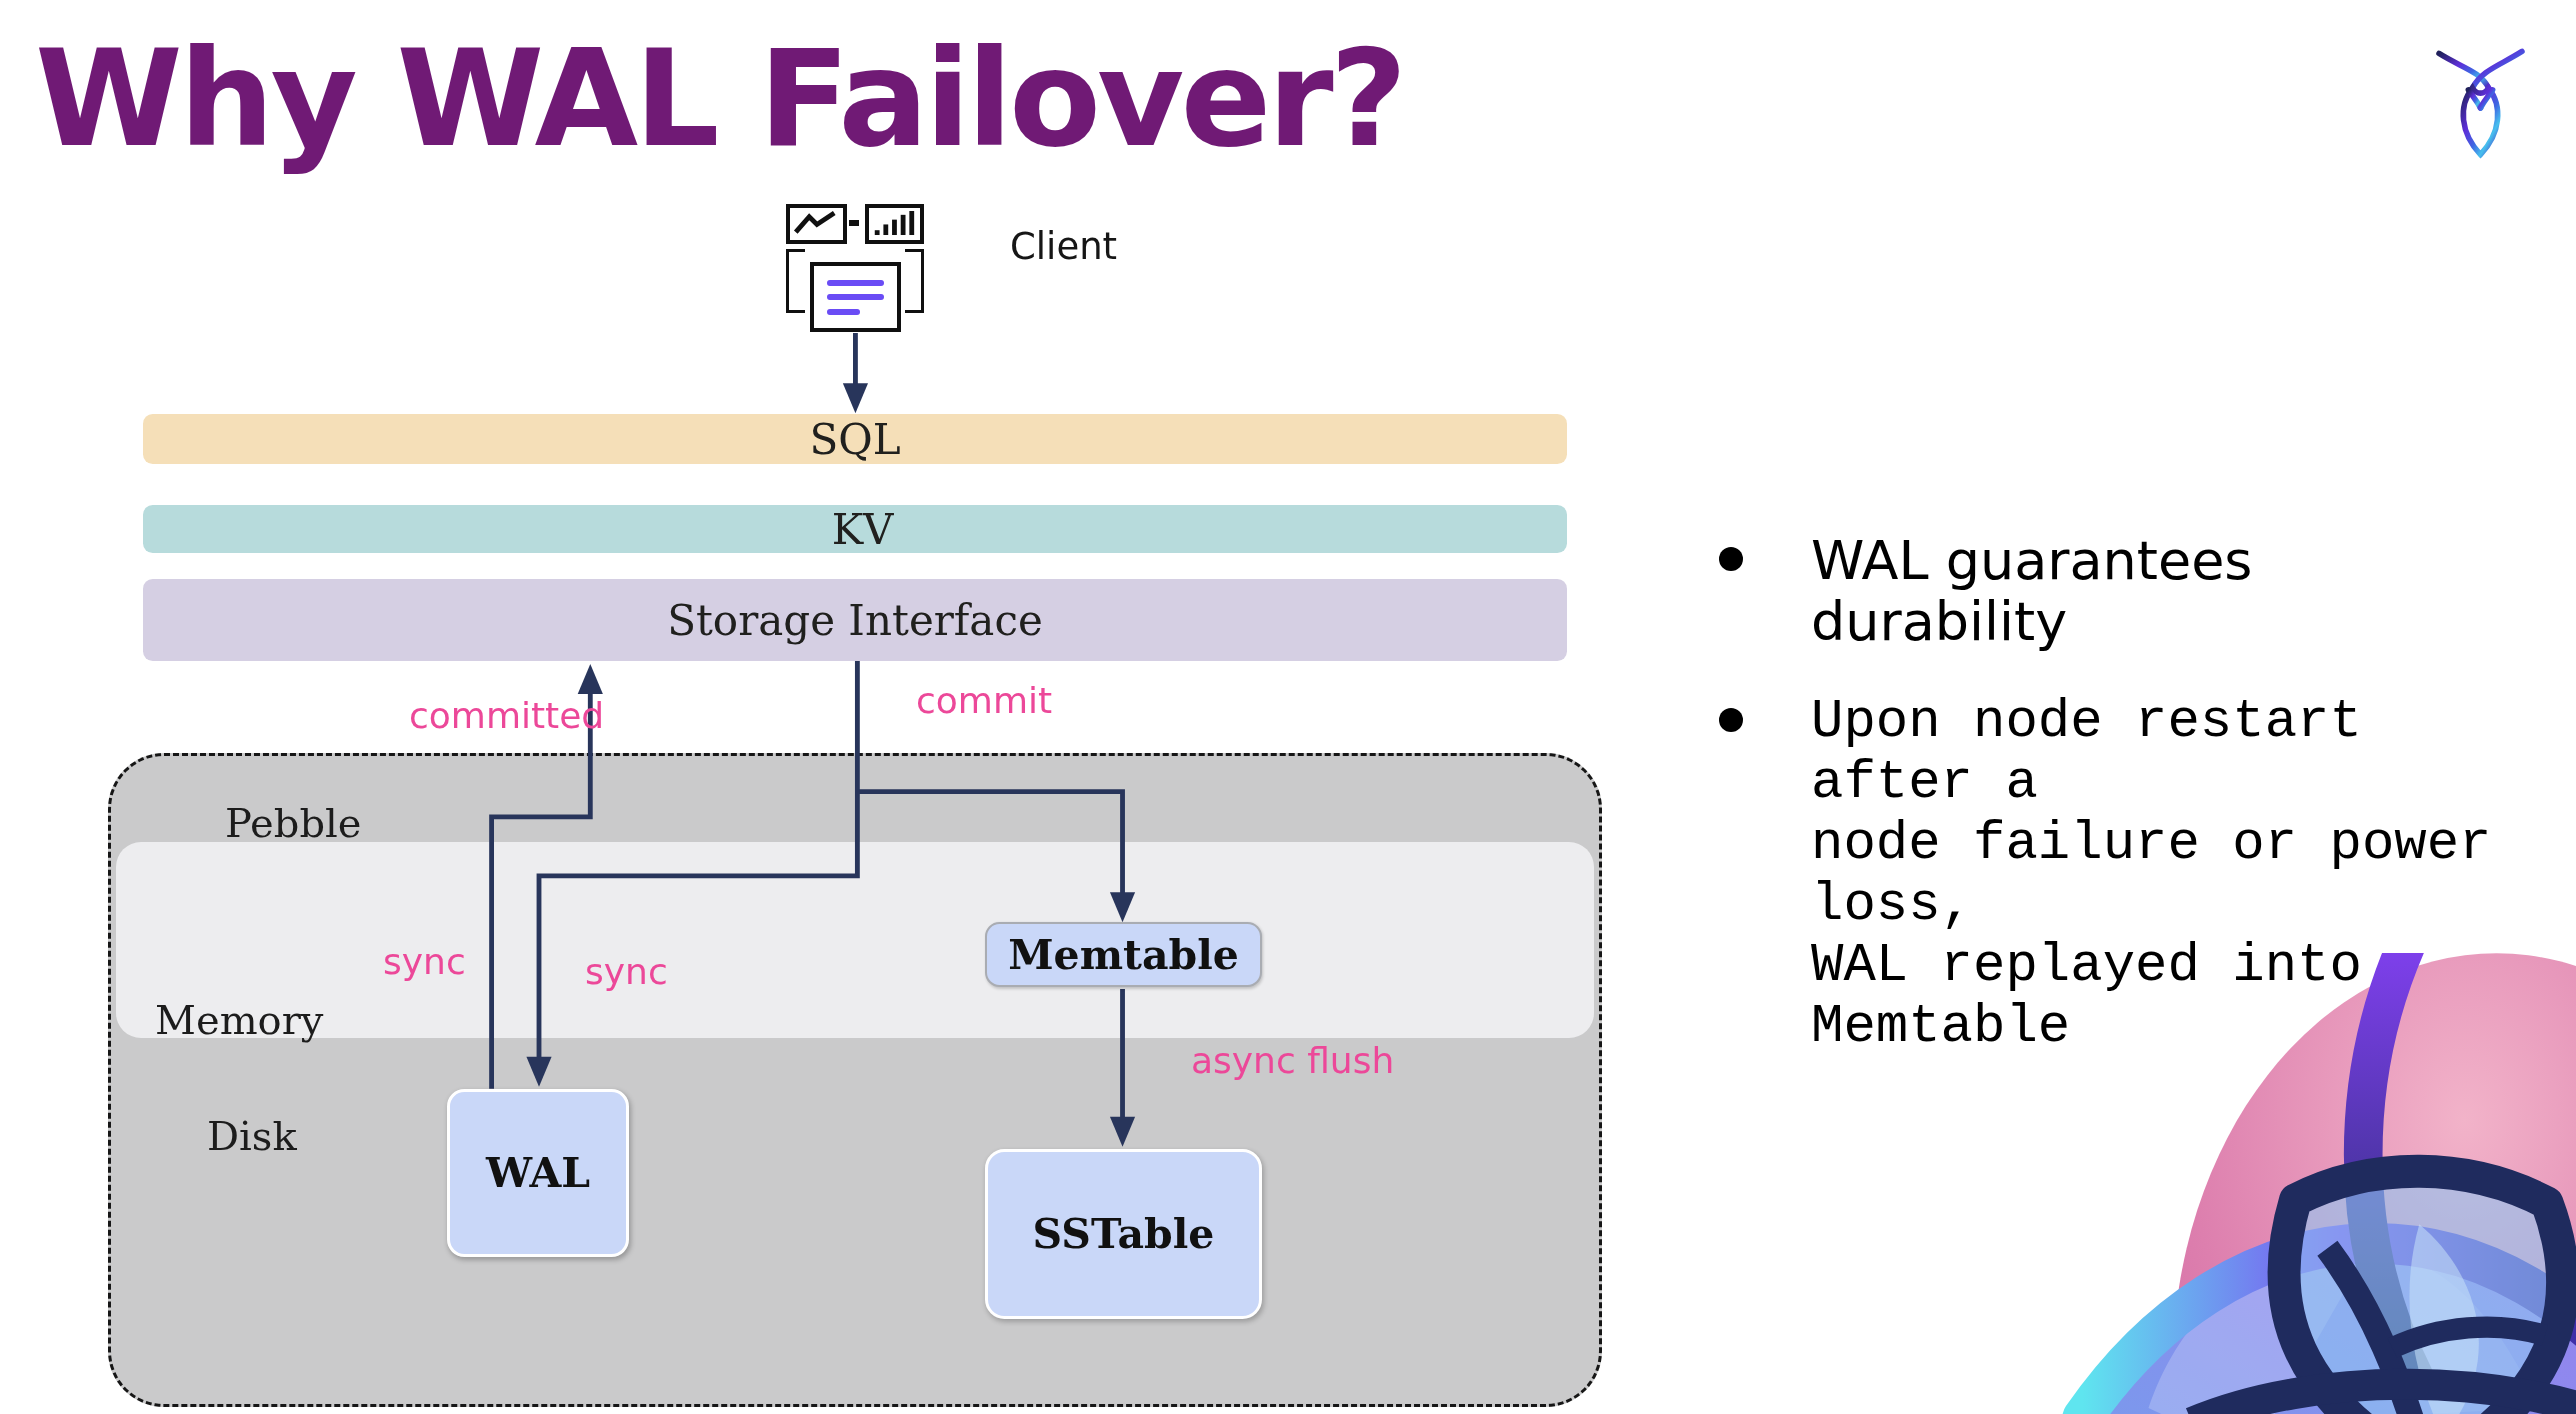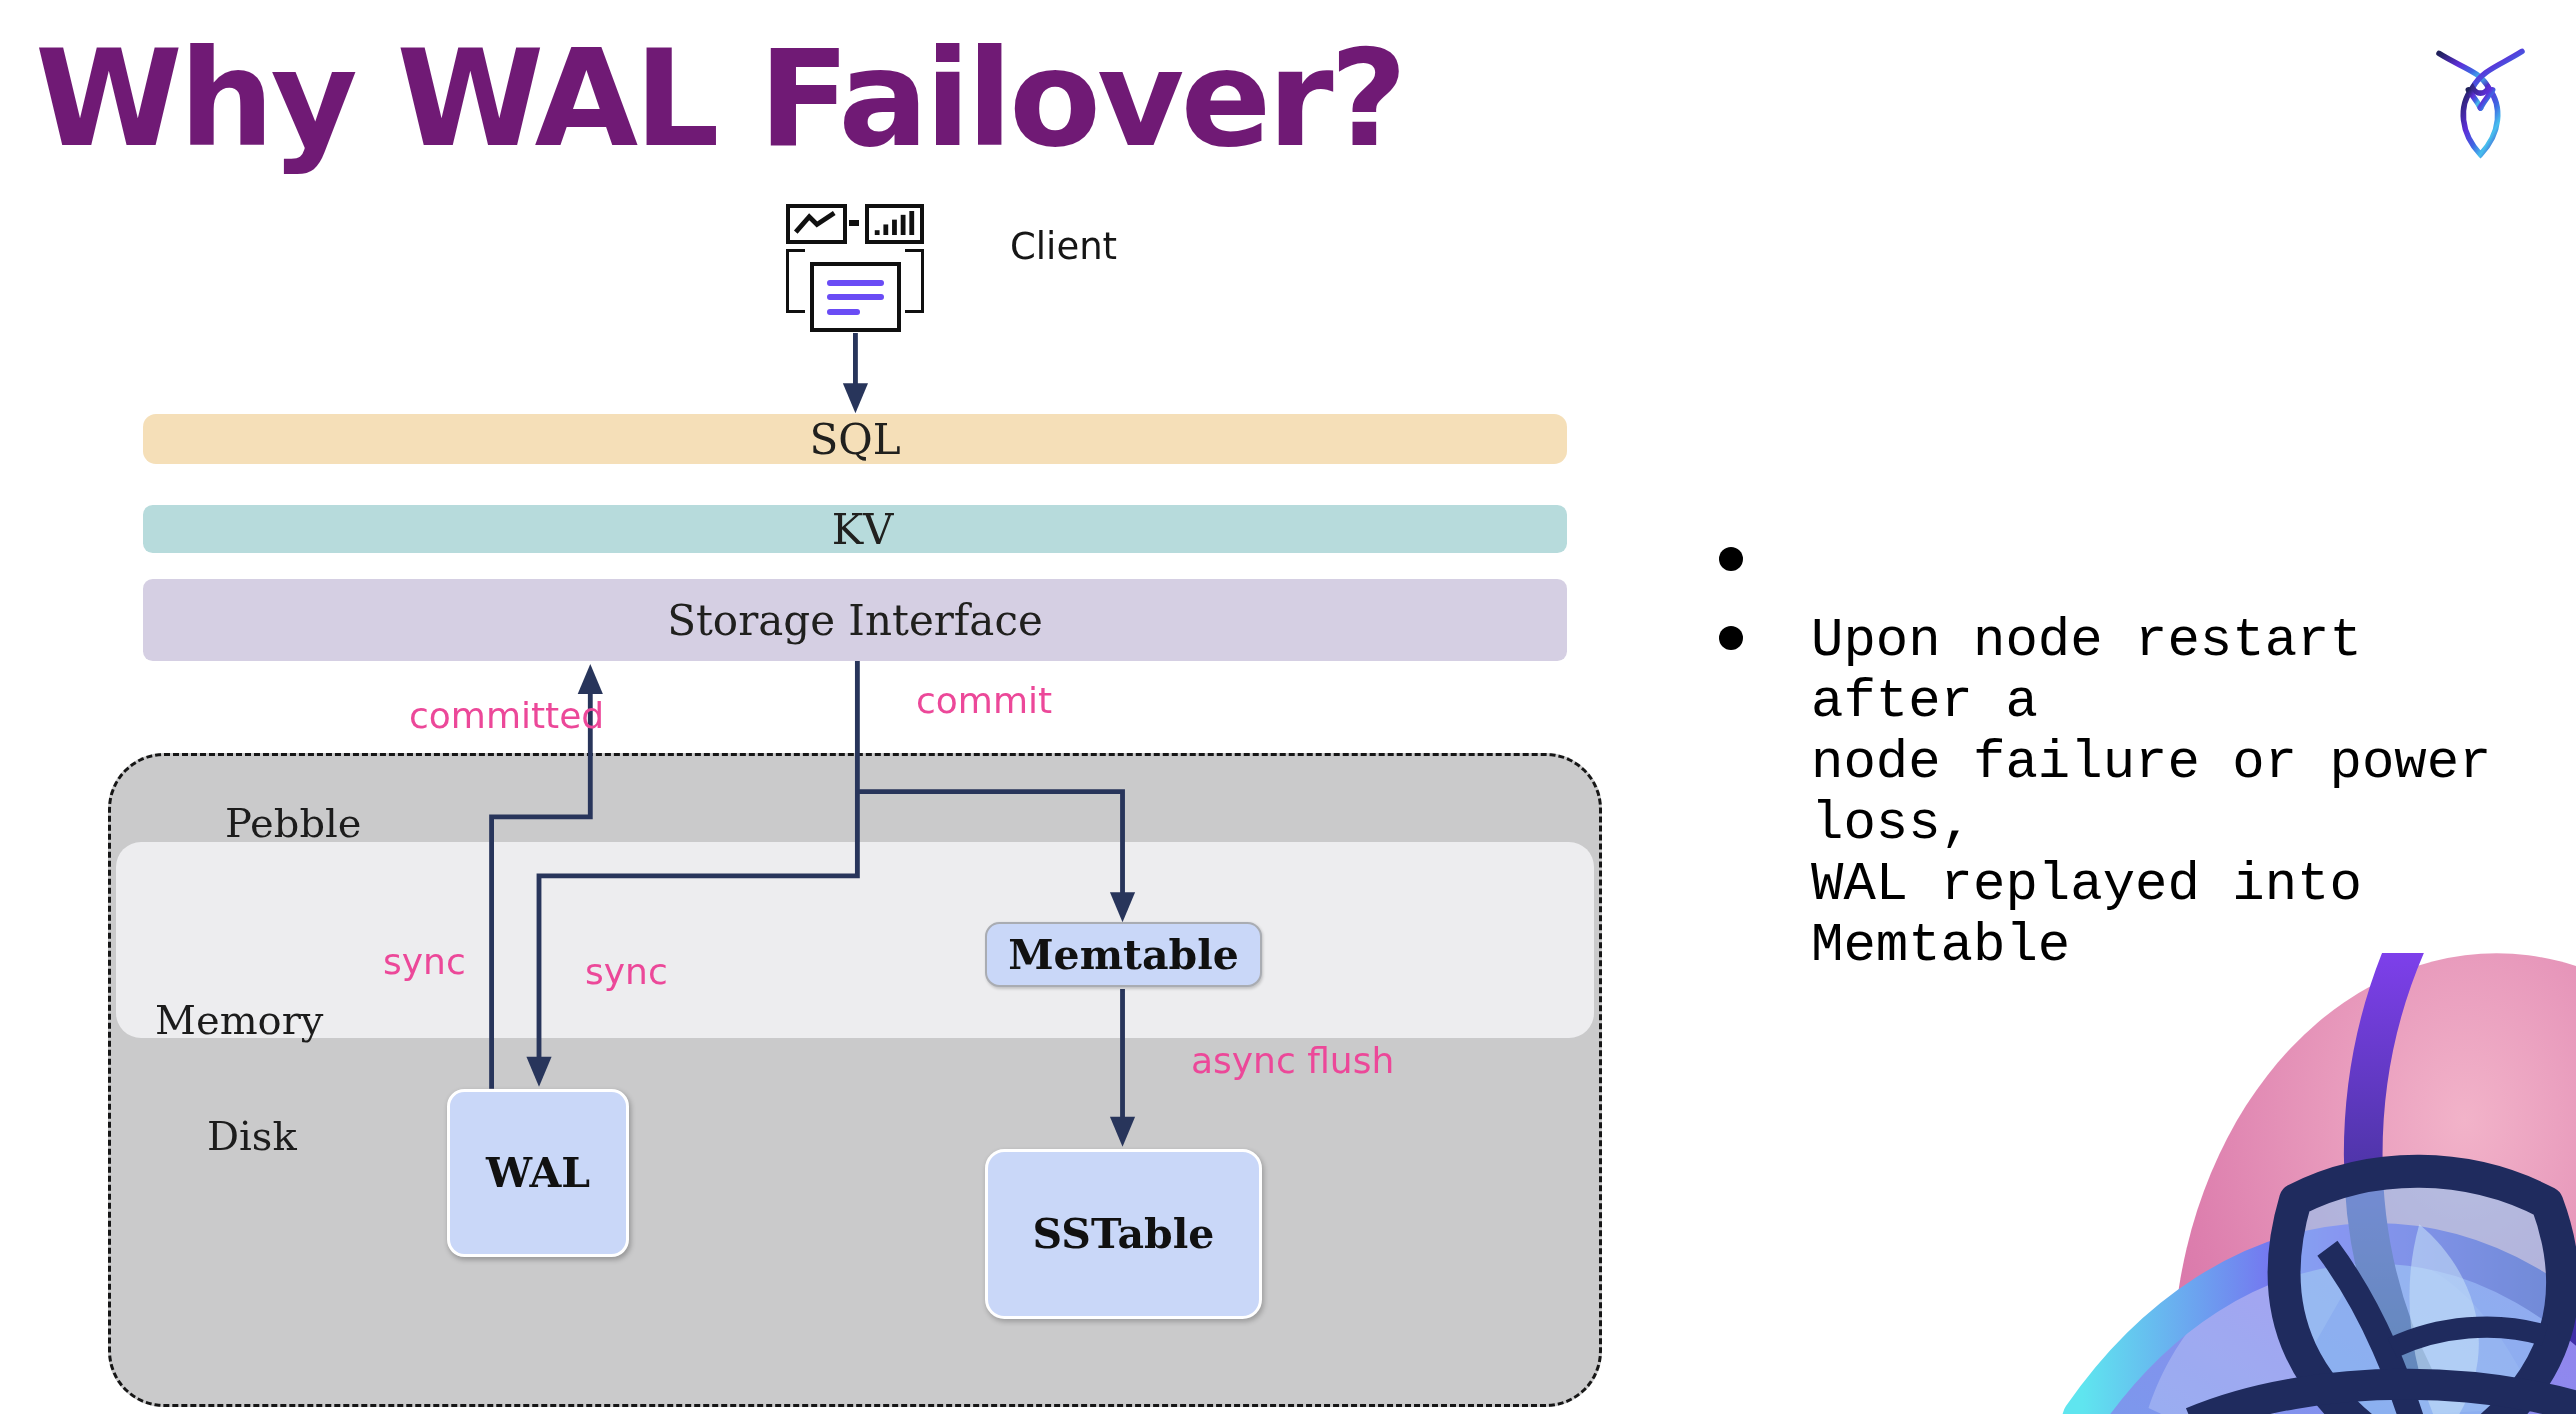--- a/index.html
+++ b/index.html
@@ -28,21 +28,21 @@
   .doc-line { background:#6A4CF5; border-radius:2.9px; }
   .client-label { font-size:37px; color:#161616; }
 
   
   .bar {
     left:143px; width:1424px; border-radius:9.7px;
     display:flex; align-items:center; justify-content:center;
     font-family:"DejaVu Serif","Liberation Serif",serif;
     font-size:42px; color:#20201e;
   }
-  .bar-sql     { top:414px; height:50px; background:#F5DFB8;border-radius:13px; }
+  .bar-sql     { top:414px; height:50px; background:#F5DFB8; }
   .bar-kv      { top:505px; height:48px; background:#B7DBDC;padding-left:15px; }
   .bar-storage { top:579px; height:82px; background:#D5CFE3; }
 
   
   .pebble {
     left:108px; top:753px; width:1494px; height:654px;
     background:#CACACB; border:3.9px dashed #161616; border-radius:56px;
   }
   .memory-band {
     left:116px; top:842px; width:1478px; height:196px;
@@ -190,20 +190,21 @@
 
   <div class="abs edge-label" style="left:409px; top:695px;">committed</div>
   <div class="abs edge-label" style="left:916px; top:680px;">commit</div>
   <div class="abs edge-label" style="left:383px; top:941px;">sync</div>
   <div class="abs edge-label" style="left:585px; top:951px;">sync</div>
   <div class="abs edge-label" style="left:1191px; top:1040px;">async flush</div>
 
   <div class="abs bullets">
     <div class="bullet-item">
       <div class="bullet-dot"></div>
+      <div class="bullet-text">WAL guarantees durability</div>
     </div>
     <div class="bullet-item">
       <div class="bullet-dot"></div>
       <div class="bullet-text">Upon node restart after a
 node failure or power loss,
 WAL replayed into Memtable</div>
     </div>
   </div>
 
   <svg class="layer" style="left:1955px; top:953px;" width="621" height="462" viewBox="0 0 642 477">

